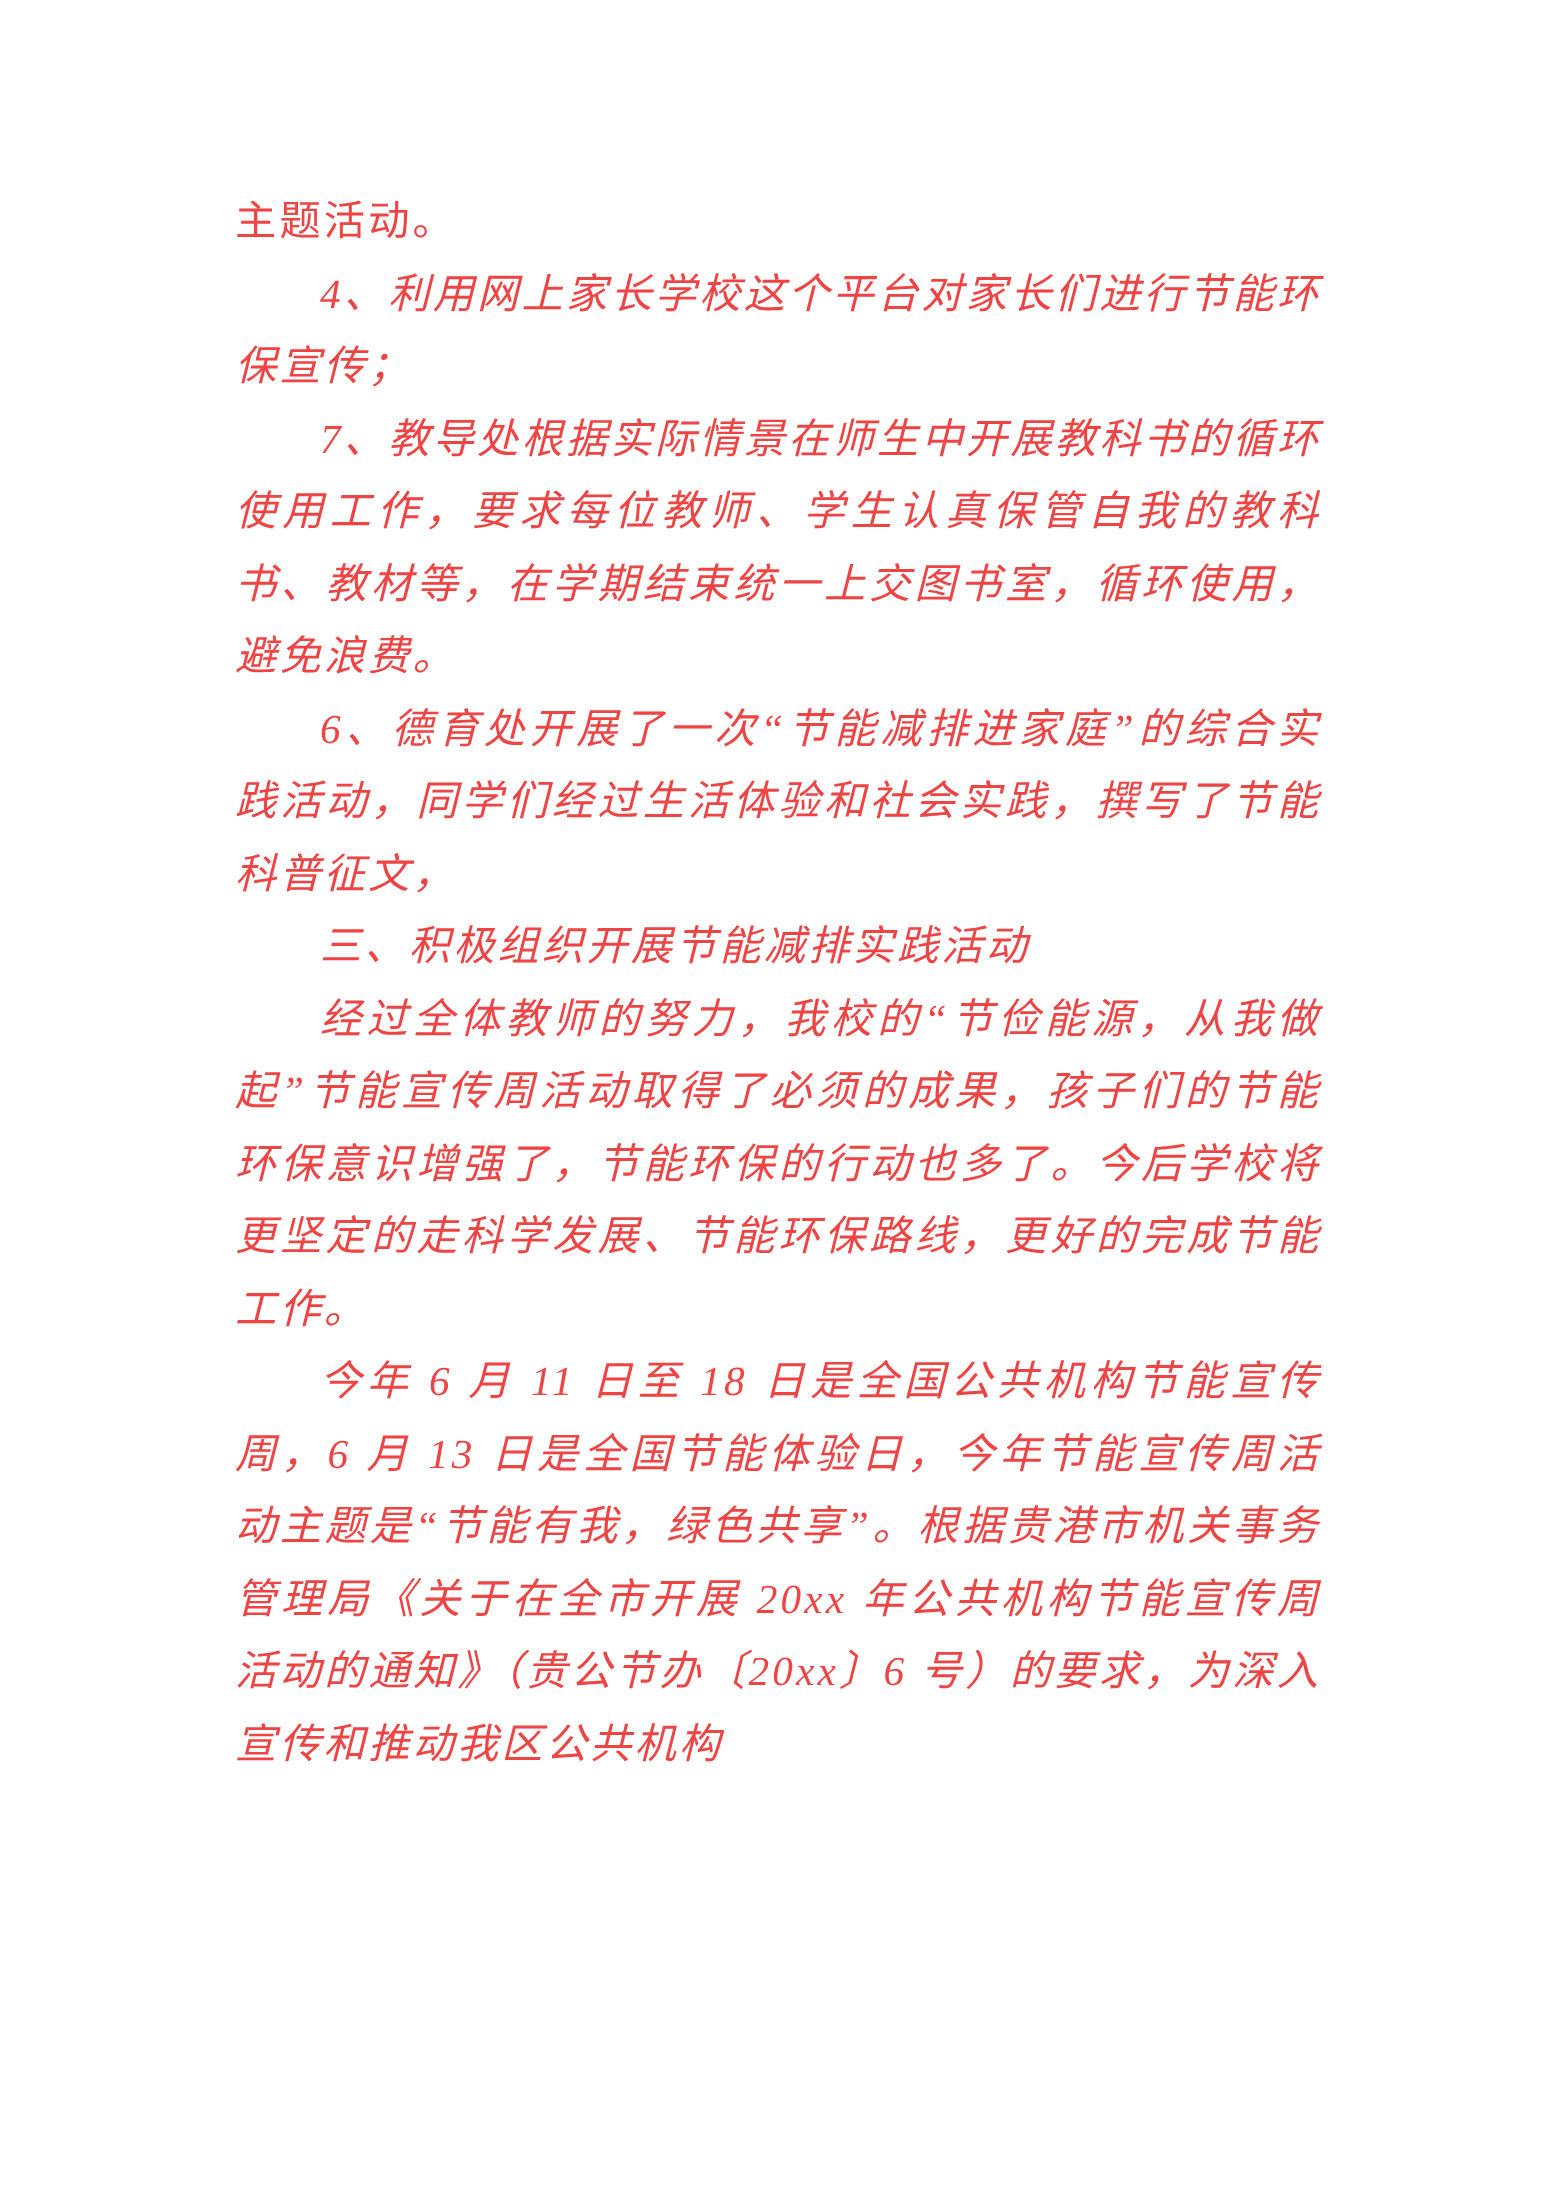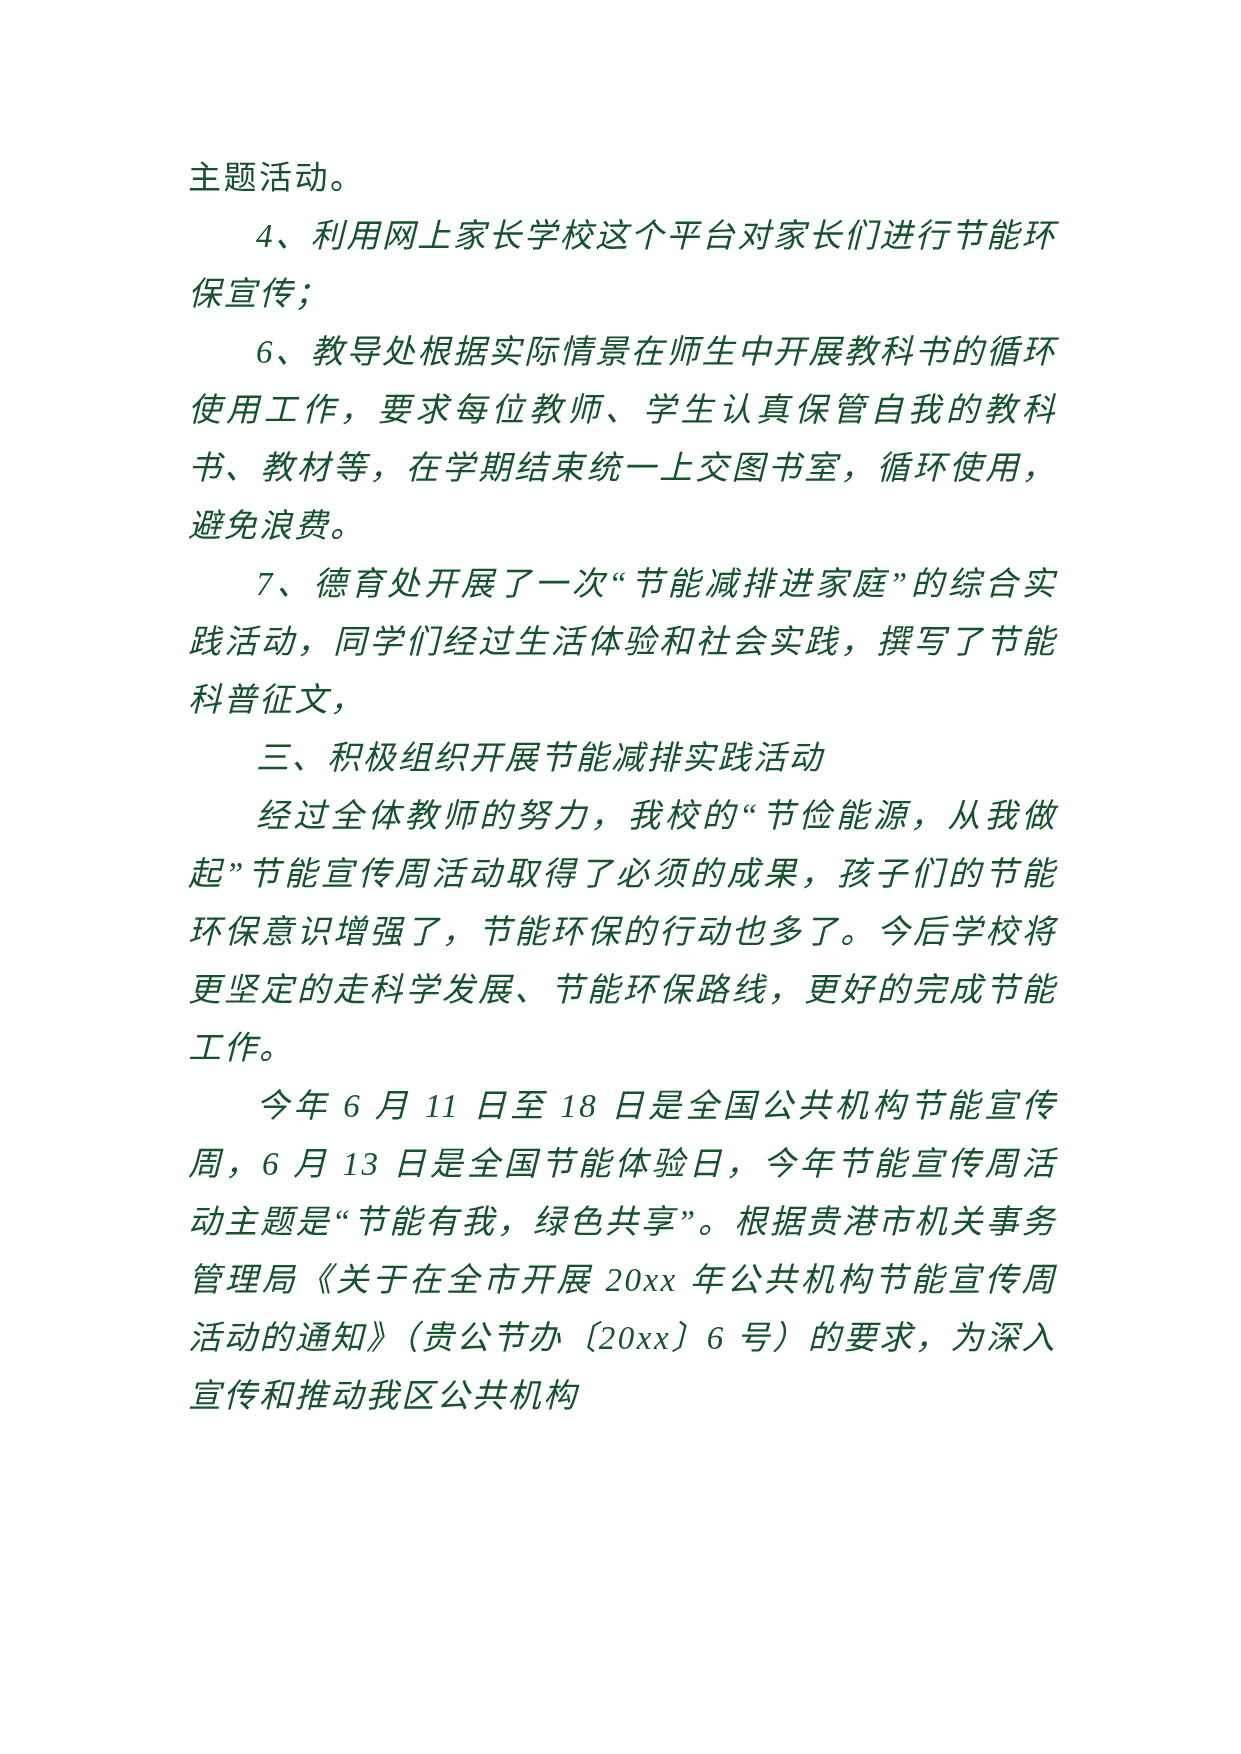--- a/index.html
+++ b/index.html
@@ -43,22 +43,22 @@
   }
   .para.indented {
     text-indent: 68px;
     font-style: italic;
   }
 </style>
 </head>
 <body>
 
 <div class="page" style="background: rgb(255, 255, 255);">
-  <div class="text-block" id="document-body" style="color: #14532d;">
+  <div class="text-block" id="document-body" style="color: #ef4444;">
       <p class="para">主题活动。</p>
       <p class="para indented">4、利用网上家长学校这个平台对家长们进行节能环保宣传；</p>
-      <p class="para indented">6、教导处根据实际情景在师生中开展教科书的循环使用工作，要求每位教师、学生认真保管自我的教科书、教材等，在学期结束统一上交图书室，循环使用，避免浪费。</p>
-      <p class="para indented">7、德育处开展了一次“节能减排进家庭”的综合实践活动，同学们经过生活体验和社会实践，撰写了节能科普征文，</p>
+      <p class="para indented">7、教导处根据实际情景在师生中开展教科书的循环使用工作，要求每位教师、学生认真保管自我的教科书、教材等，在学期结束统一上交图书室，循环使用，避免浪费。</p>
+      <p class="para indented">6、德育处开展了一次“节能减排进家庭”的综合实践活动，同学们经过生活体验和社会实践，撰写了节能科普征文，</p>
       <p class="para indented">三、积极组织开展节能减排实践活动</p>
       <p class="para indented">经过全体教师的努力，我校的“节俭能源，从我做起”节能宣传周活动取得了必须的成果，孩子们的节能环保意识增强了，节能环保的行动也多了。今后学校将更坚定的走科学发展、节能环保路线，更好的完成节能工作。</p>
       <p class="para indented">今年 6 月 11 日至 18 日是全国公共机构节能宣传周，6 月 13 日是全国节能体验日，今年节能宣传周活动主题是“节能有我，绿色共享”。根据贵港市机关事务管理局《关于在全市开展 20xx 年公共机构节能宣传周活动的通知》（贵公节办〔20xx〕6 号）的要求，为深入宣传和推动我区公共机构</p>
     </div>
 </div>
 
 </body></html>

